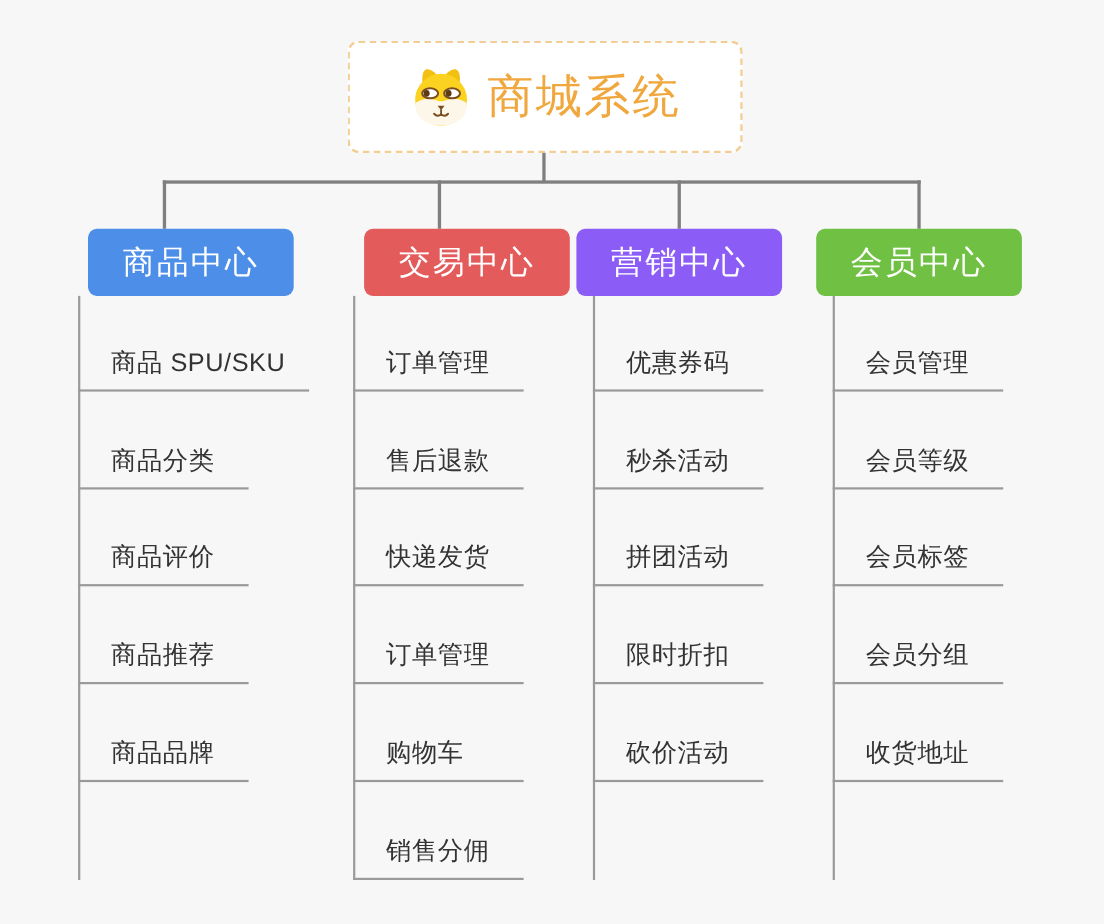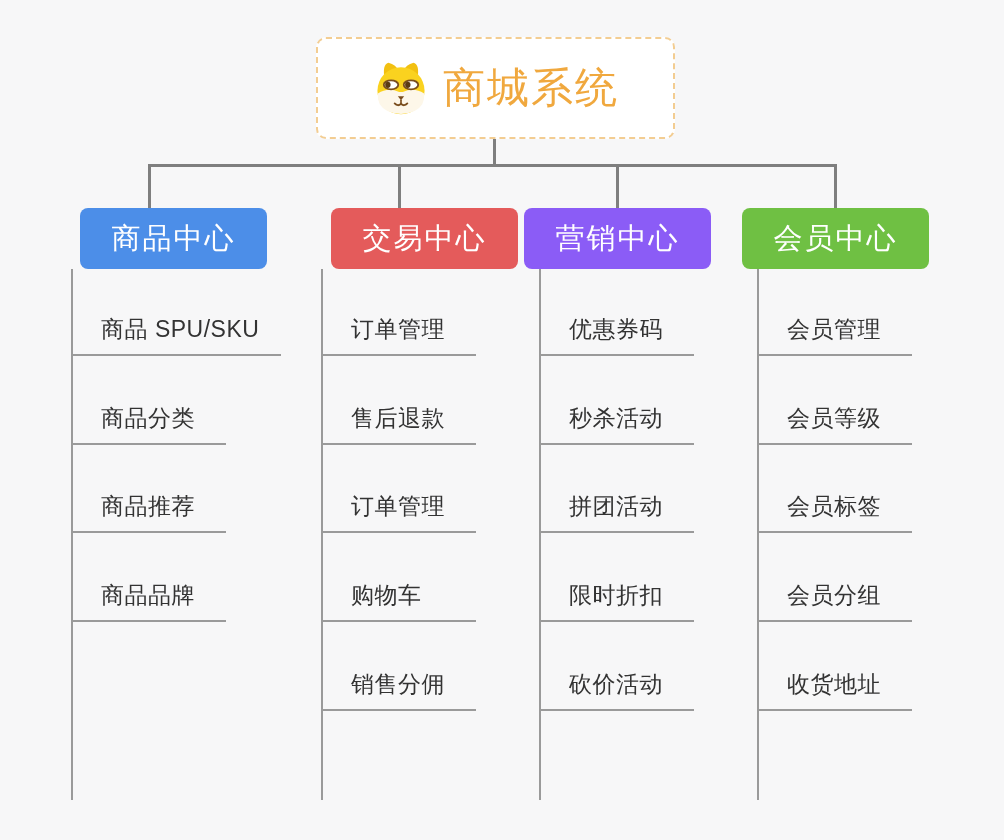--- a/index.html
+++ b/index.html
@@ -127,20 +127,23 @@
     </div>
     <div class="spine"></div>
     <ul class="items">
       <li>
           <span>商品 SPU/SKU</span>
         </li>
       <li>
           <span>商品分类</span>
         </li>
       <li>
+          <span>商品评价</span>
+        </li>
+      <li>
           <span>商品推荐</span>
         </li>
       <li>
           <span>商品品牌</span>
         </li>
     </ul>
   </div>
 
   <div class="branch b2">
     <div class="line drop"></div>
@@ -149,20 +152,23 @@
     </div>
     <div class="spine"></div>
     <ul class="items">
       <li>
           <span>订单管理</span>
         </li>
       <li>
           <span>售后退款</span>
         </li>
       <li>
+          <span>快递发货</span>
+        </li>
+      <li>
           <span>订单管理</span>
         </li>
       <li>
           <span>购物车</span>
         </li>
       <li>
           <span>销售分佣</span>
         </li>
     </ul>
   </div>

